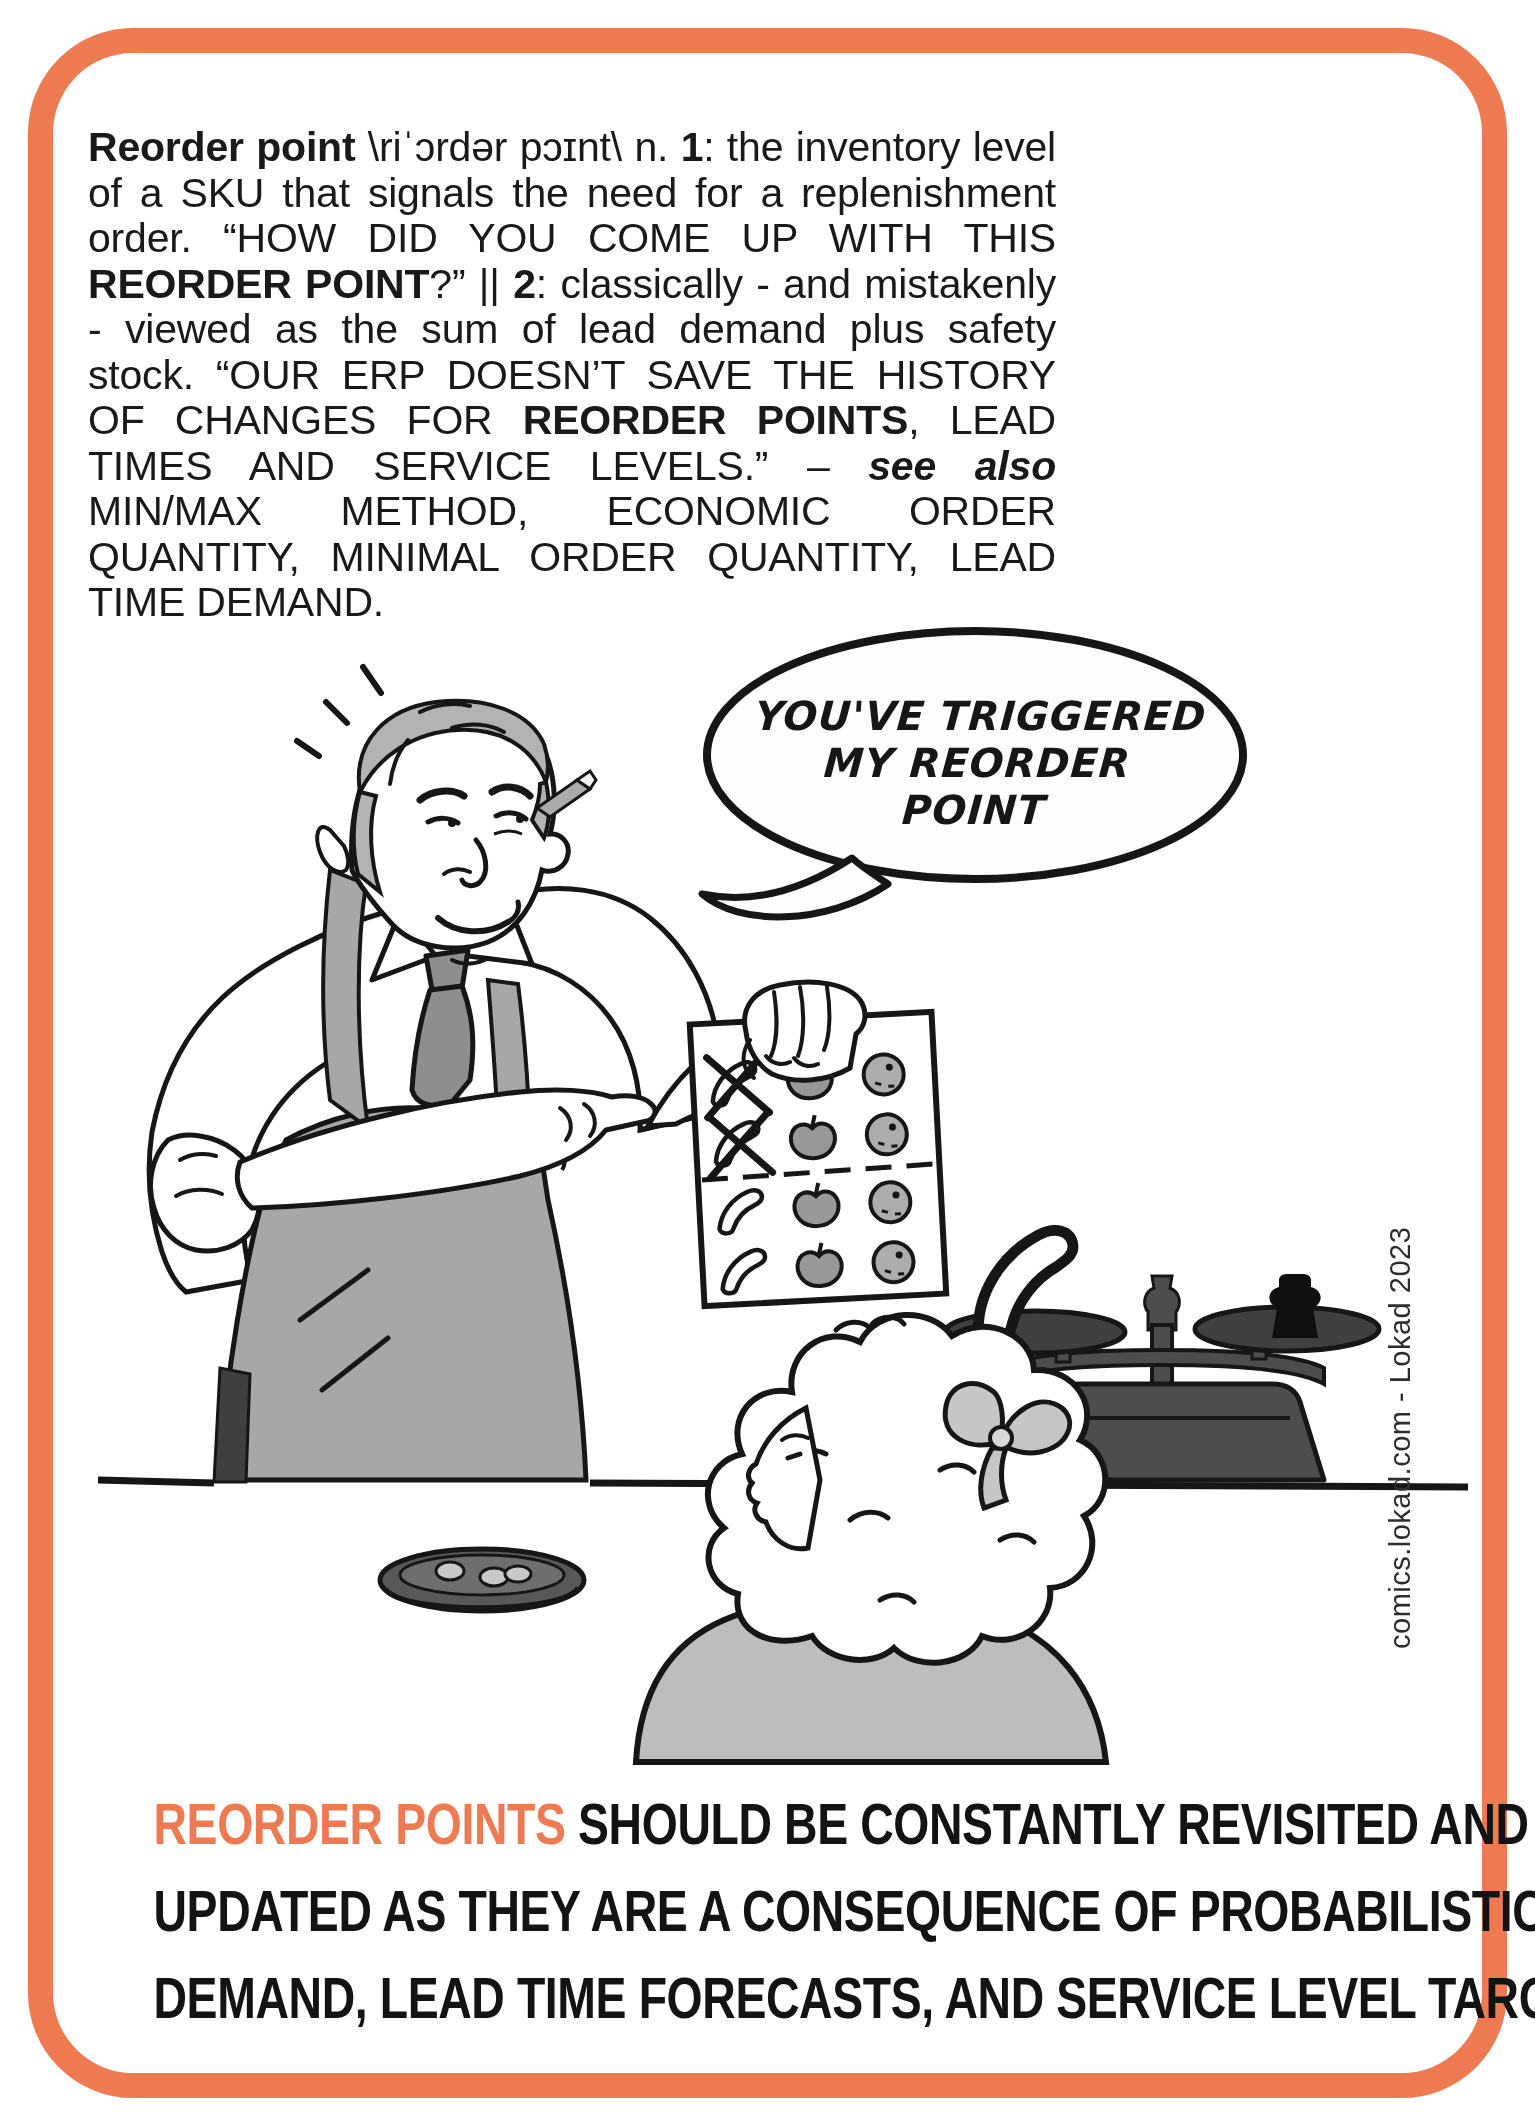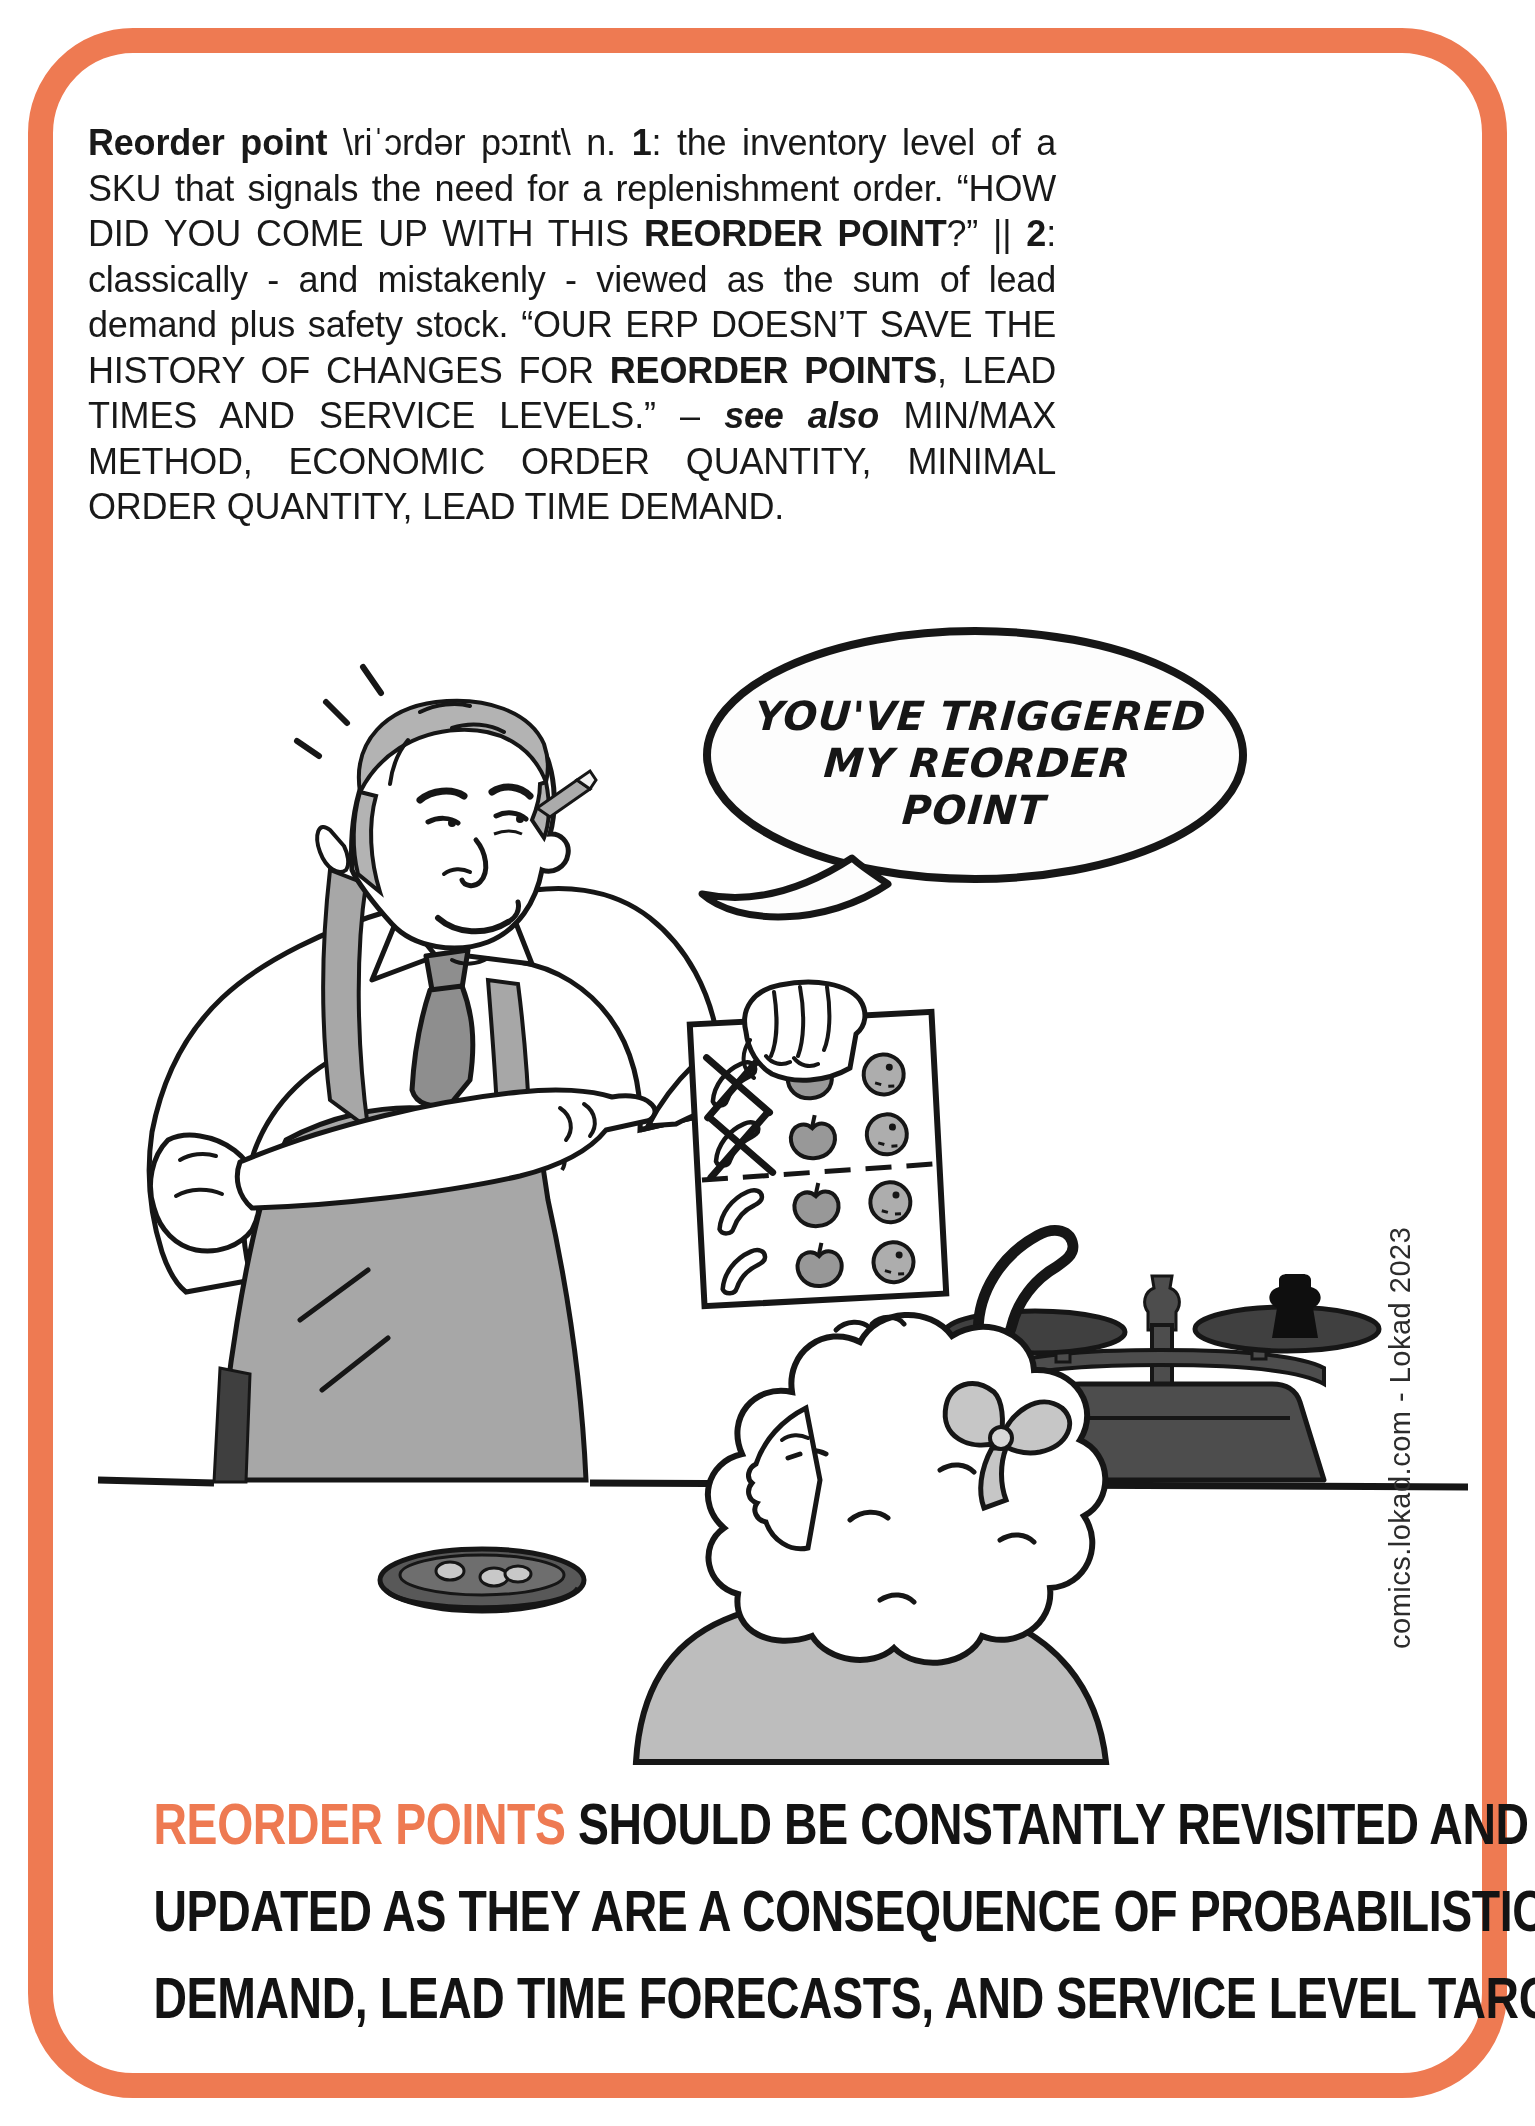--- a/index.html
+++ b/index.html
@@ -6,21 +6,21 @@
   body{
     width:1535px;height:2126px;position:relative;background:#ffffff;
     font-family:"Liberation Sans","DejaVu Sans",sans-serif;overflow:hidden;
   }
   .frame{
     position:absolute;left:28px;top:28px;right:28px;bottom:28px;
     border:25px solid #EE7A52;border-radius:105px;pointer-events:none;
   }
   .definition{
     position:absolute;left:88px;top:84px;width:968px;
-    font-size:36px;line-height:45.5px;color:#191919;
+    font-size:41px;line-height:45.5px;color:#191919;
     text-align:justify;letter-spacing:-0.2px;
   }
   .definition .b{font-weight:700;}
   .definition .bi{font-weight:700;font-style:italic;}
   .illustration{position:absolute;left:0;top:440px;width:1535px;height:1345px;}
   .credit{
     position:absolute;left:1384px;top:1168px;height:540px;
     writing-mode:vertical-rl;transform:rotate(180deg);
     font-size:29px;color:#2c2c2c;letter-spacing:0.5px;
     display:flex;align-items:center;justify-content:center;

